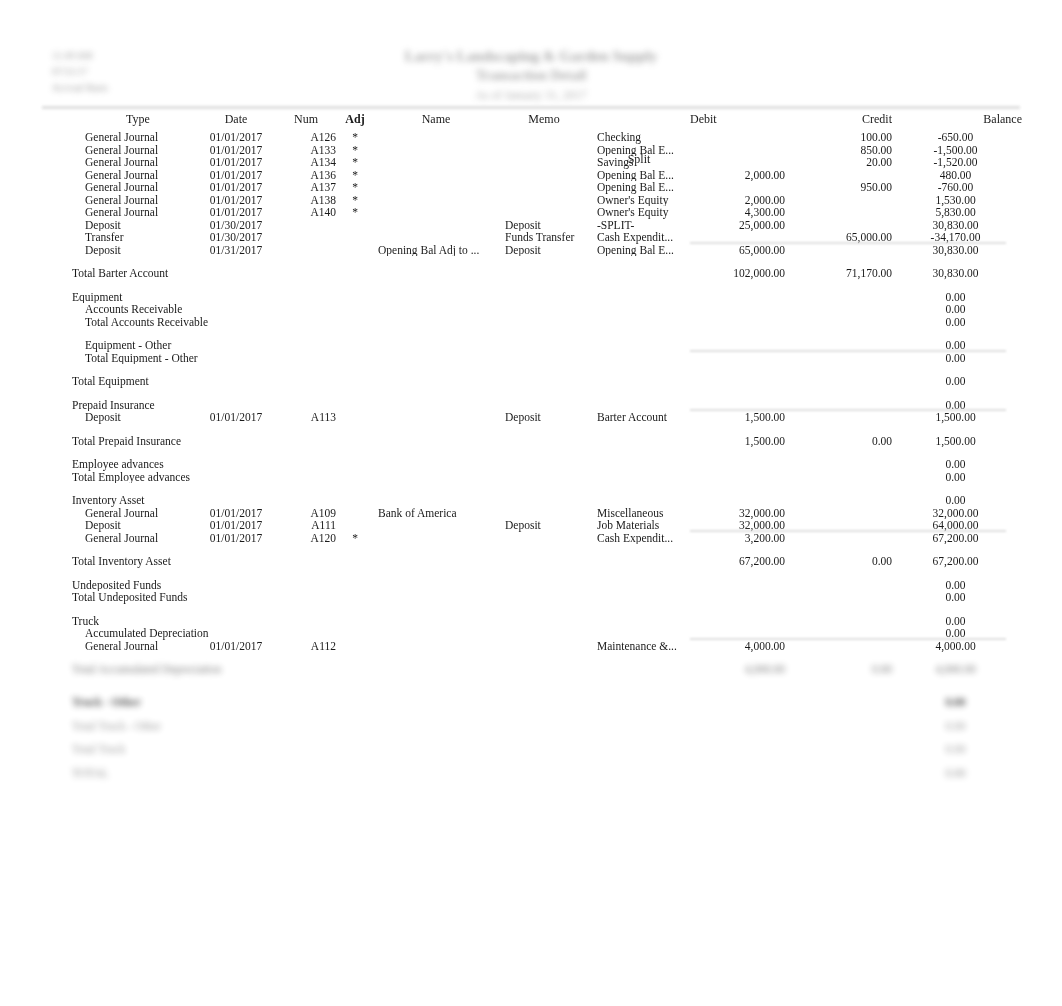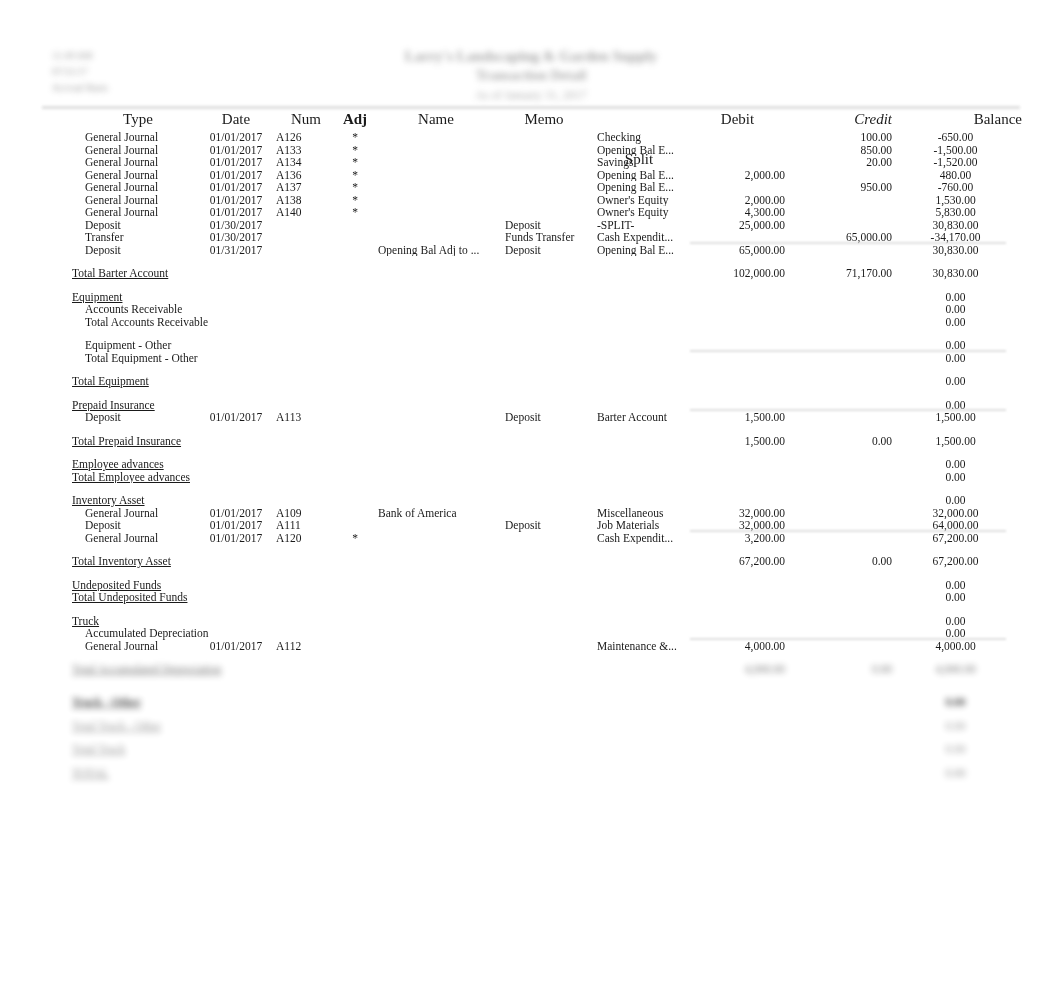--- a/index.html
+++ b/index.html
@@ -77,49 +77,49 @@
     position: absolute;
     top: 0;
     font-size: 11.5px;
     line-height: 12.5px;
     white-space: nowrap;
     overflow: hidden;
   }
   .header-row .cell {
     line-height: 15px;
     text-align: center;
-    font-size: 15px;
+    font-size: 12px;
   }
 
   
   .c-type    { left: 72px;  width: 150px; }
   .c-date    { left: 196px; width: 80px;  text-align: center; }
-  .c-num     { left: 276px; width: 60px;  text-align: left; }
+  .c-num     { left: 276px; width: 60px;  text-align: right; }
   .c-adj     { left: 336px; width: 38px;  text-align: center; }
   .c-name    { left: 378px; width: 132px; }
   .c-memo    { left: 505px; width: 92px;  }
   .c-split   { left: 597px; width: 110px; }
   .c-debit   { left: 690px; width: 95px;  text-align: right; }
   .c-credit  { left: 797px; width: 95px;  text-align: right; }
   .c-balance { left: 905px; width: 101px; text-align: center; }
 
   
   .header-row .c-type    { left: 82px;  width: 112px; }
   .header-row .c-date    { left: 196px; width: 80px;  }
   .header-row .c-num     { left: 276px; width: 60px;  }
   .header-row .c-adj     { left: 336px; width: 38px; font-weight: bold;  }
   .header-row .c-name    { left: 380px; width: 112px; }
   .header-row .c-memo    { left: 488px; width: 112px; font-family: Liberation Serif, serif; }
   .header-row .c-split   { left: 583px; width: 112px; margin-top: 40px; }
-  .header-row .c-debit   { left: 690px; width: 95px;  text-align: center; }
-  .header-row .c-credit  { left: 797px; width: 95px;  text-align: right; font-style: italic; }
+  .header-row .c-debit   { left: 690px; width: 95px;  text-align: left; }
+  .header-row .c-credit  { left: 797px; width: 95px;  text-align: right; }
   .header-row .c-balance { left: 921px; width: 101px; text-align: right; }
 
   
-  .lvl0 .c-type { left: 72px; text-decoration: underline; }
+  .lvl0 .c-type { left: 72px; }
   .lvl1 .c-type { left: 85px; }
 
   .row.total .c-type { font-weight: normal; }
 
   
   .rule-above::before {
     content: "";
     position: absolute;
     left: 690px; top: -2px;
     width: 316px; height: 2px;

